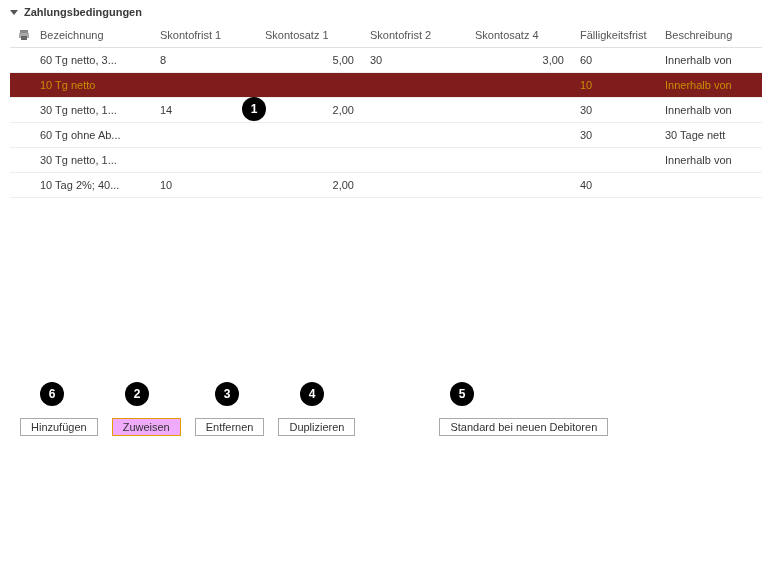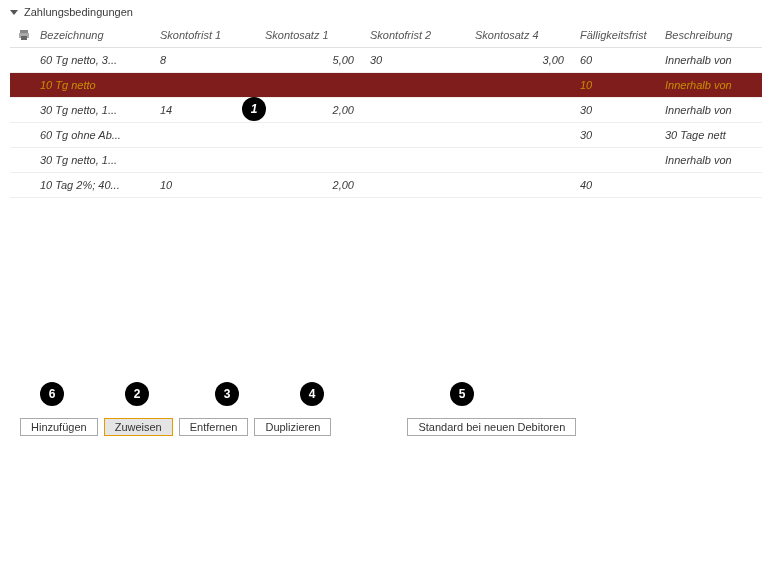--- a/index.html
+++ b/index.html
@@ -7,21 +7,21 @@
     margin: 0; padding: 0;
     font-family: Verdana, Arial, sans-serif;
     font-size: 11px;
     color: #3a3a3a;
     background: #fff;
     width: 772px;
   }
   .section { padding: 6px 10px 0 10px; }
   .section-head {
     display: flex; align-items: center;
-    font-weight: normal;
+    font-weight: bold;
     margin-bottom: 4px;
   }
   .section-head .caret {
     display:inline-block; width:0;height:0;
     border-top:5px solid #555;
     border-left:4px solid transparent;
     border-right:4px solid transparent;
     margin-right:6px;
   }
   .table { width: 100%; border-collapse: collapse; table-layout: fixed; }
@@ -60,40 +60,40 @@
     margin-top: 220px;
     padding: 0 0 20px 20px;
     display: flex;
     align-items: center;
   }
   .btn {
     background: #fff;
     border: 1px solid #a9a9a9;
     padding: 2px 10px;
     font: inherit;
-    margin-right: 6px;
+    margin-right: 14px;
     cursor: pointer;
     color: #333;
   }
   .btn.primary {
     border-color: #e59a00;
-    background: #e5e5e5;
+    background: #f0abfc;
   }
   .gap { width: 70px; }
   .callout {
     position: absolute;
     width: 24px; height: 24px;
     border-radius: 50%;
     background: #000; color: #fff;
     font-weight: bold;
     font-size: 12px;
     display: flex; align-items: center; justify-content: center;
     z-index: 5; pointer-events: none;
   }
-  .table-wrap { position: relative; font-style: italic; }
+  .table-wrap { position: relative; }
 </style>
 </head>
 <body>
 
 <div class="section">
   <div class="section-head">
     <span class="caret"></span>
     <span>Zahlungsbedingungen</span>
   </div>
 

